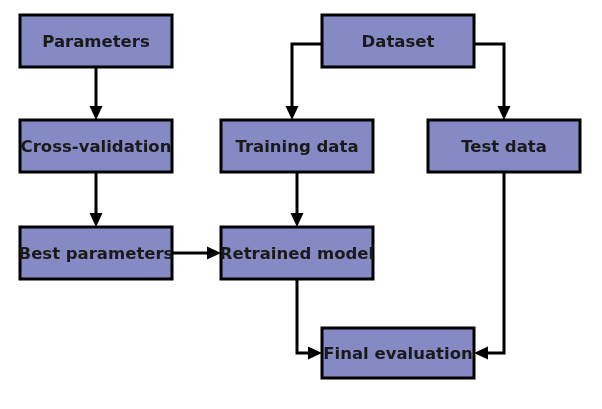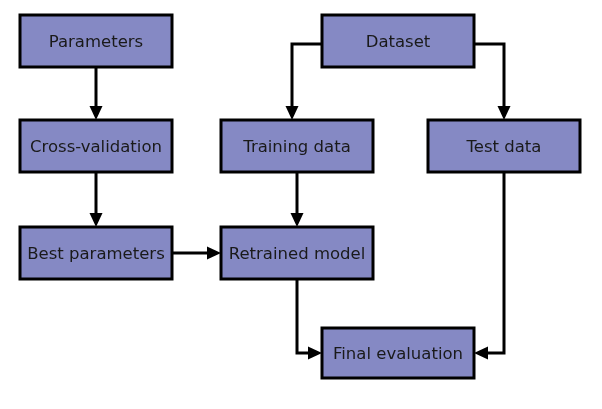--- a/index.html
+++ b/index.html
@@ -12,20 +12,21 @@
     width: 602px;
     height: 409px;
     overflow: hidden;
     font-family: "DejaVu Sans", "Liberation Sans", sans-serif;
   }
   #diagram-root {
     position: relative;
     width: 602px;
     height: 392px;
     background: #ffffff;
+    font-weight: bold;
   }
   svg#flowchart {
     display: block;
     width: 602px;
     height: 409px;
   }
   .node-box {
     stroke: #000000;
     stroke-width: 3;
   }

